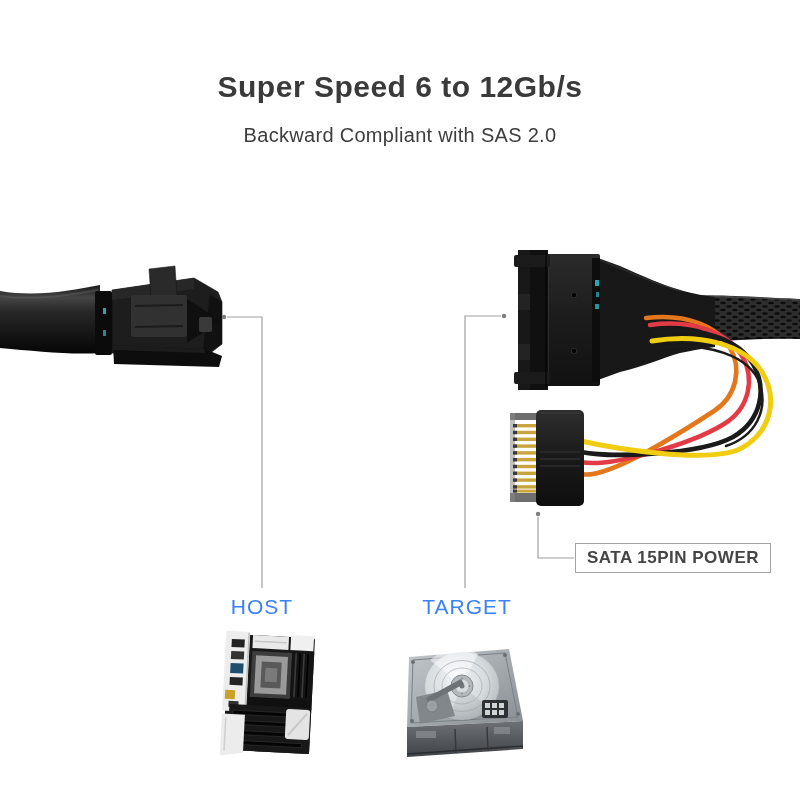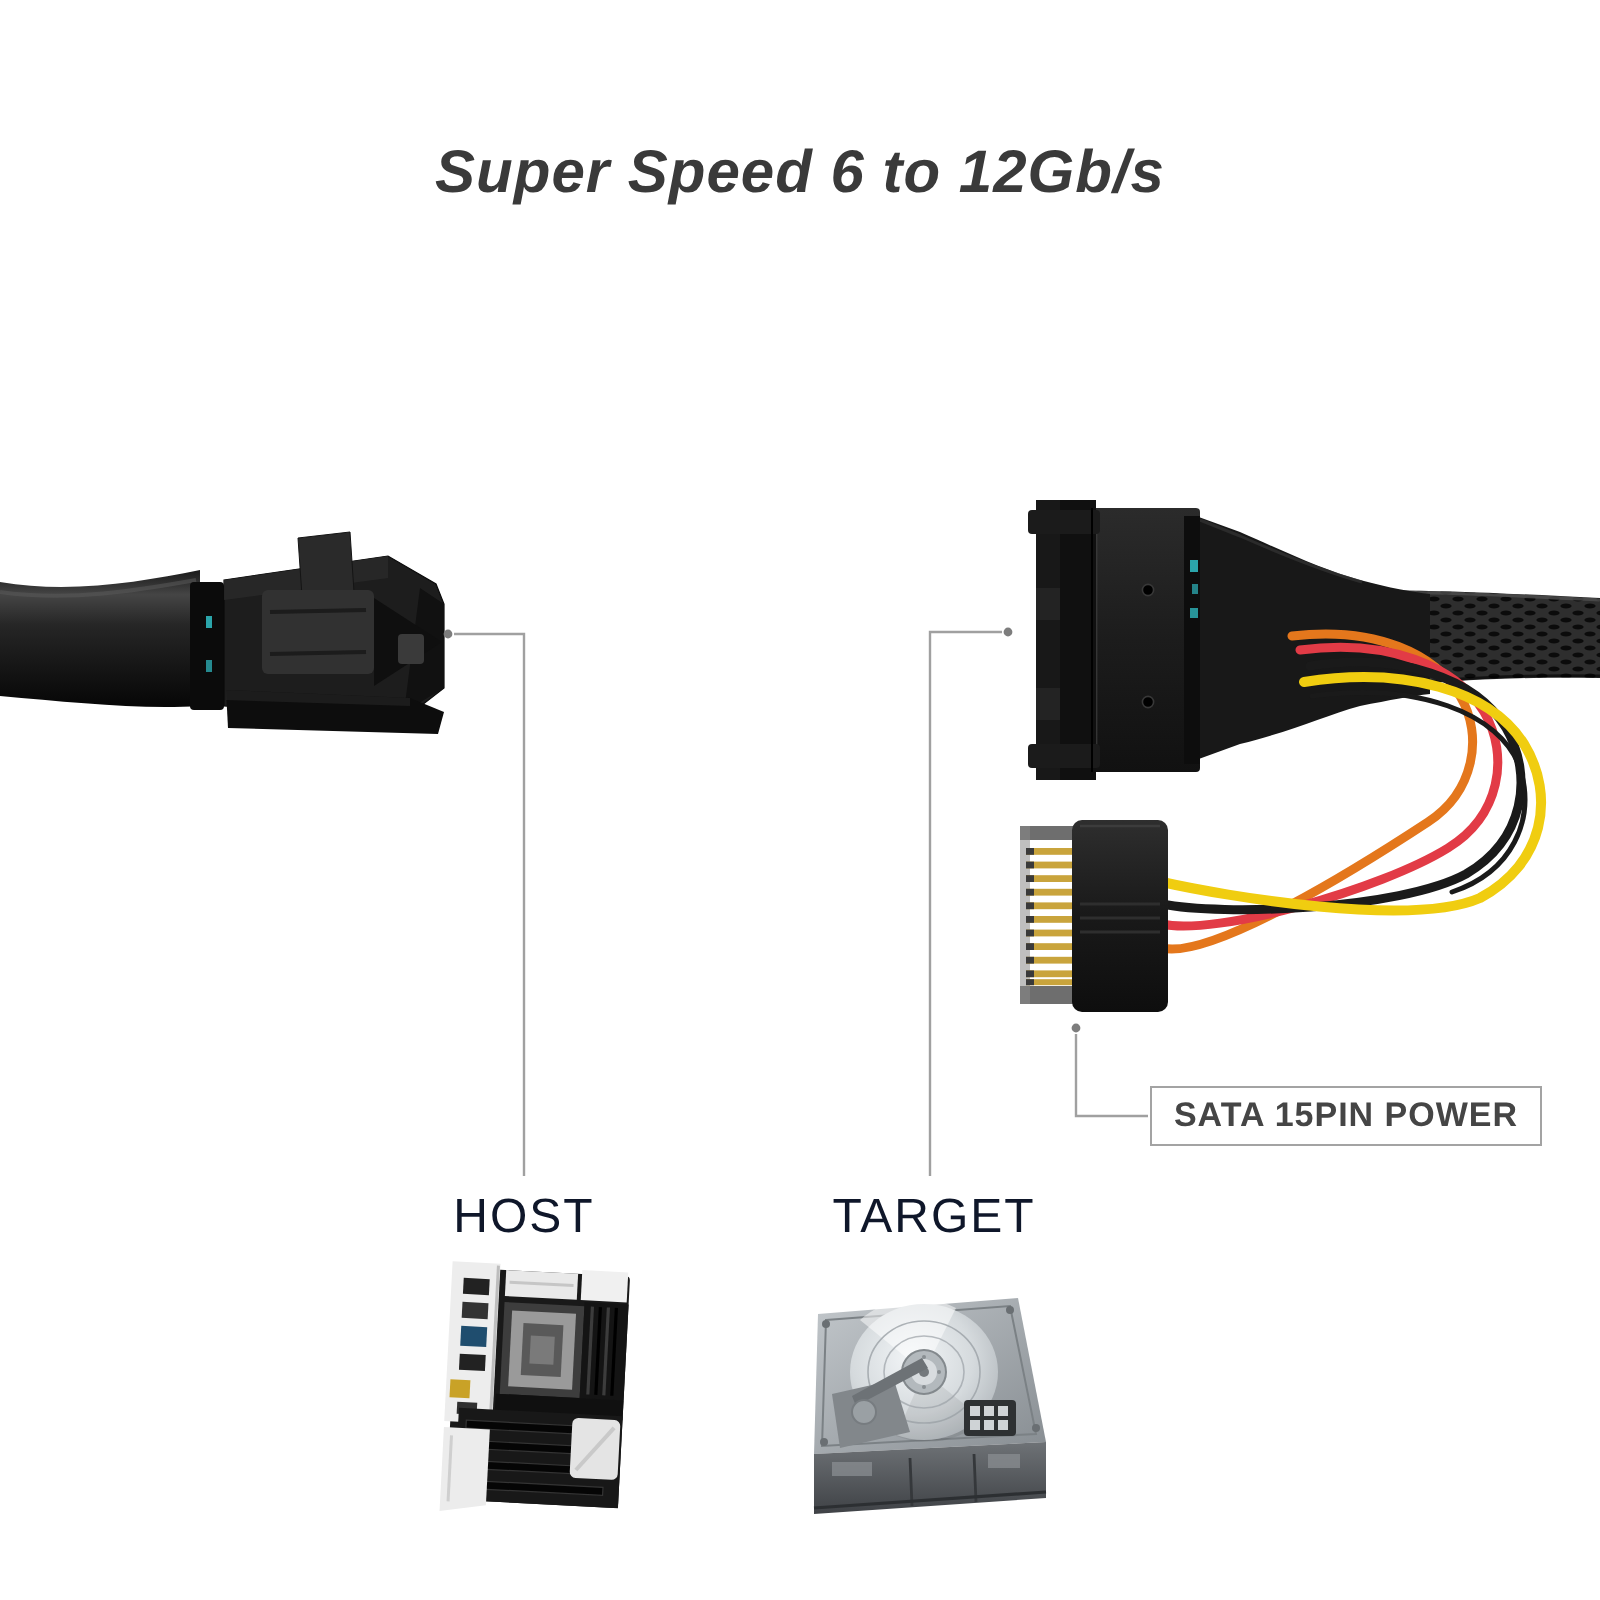--- a/index.html
+++ b/index.html
@@ -13,37 +13,36 @@
   }
   .title {
     position: absolute;
     left: 0; top: 70px;
     width: 800px;
     text-align: center;
     font-size: 30px;
     font-weight: bold;
     color: #3a3a3a;
     letter-spacing: 0.5px;
-    font-style: italic;
   }
   .subtitle {
     position: absolute;
     left: 0; top: 124px;
     width: 800px;
     text-align: center;
     font-size: 20px;
     font-weight: normal;
     color: #3d3d3d;
     letter-spacing: 0.3px;
   }
   .device-label {
     position: absolute;
     transform: translateX(-50%);
-    font-size: 24px;
-    color: #0f172a;
+    font-size: 21px;
+    color: #3b82f6;
     letter-spacing: 1px;
     white-space: nowrap;
   }
   .host-label { left: 262px; top: 595px; }
   .target-label { left: 467px; top: 595px; }
   .sata-box {
     position: absolute;
     left: 575px; top: 543px;
     width: 194px; height: 28px;
     border: 1px solid #a3a3a3;
@@ -57,20 +56,21 @@
     font-weight: bold;
   }
   svg.artwork { position: absolute; left: 0; top: 0; }
 </style>
 </head>
 <body>
 
 <div class="canvas">
 
   <div class="title">Super Speed 6 to 12Gb/s</div>
+  <div class="subtitle">Backward Compliant with SAS 2.0</div>
 
   <svg class="artwork" width="800" height="800" viewBox="0 0 800 800">
     <defs>
       <linearGradient id="cableGrad" x1="0" y1="0" x2="0" y2="1">
         <stop offset="0" stop-color="#1a1a1a"></stop>
         <stop offset="0.18" stop-color="#454545"></stop>
         <stop offset="0.4" stop-color="#262626"></stop>
         <stop offset="1" stop-color="#060606"></stop>
       </linearGradient>
       <linearGradient id="u2grad" x1="0" y1="0" x2="0" y2="1">

